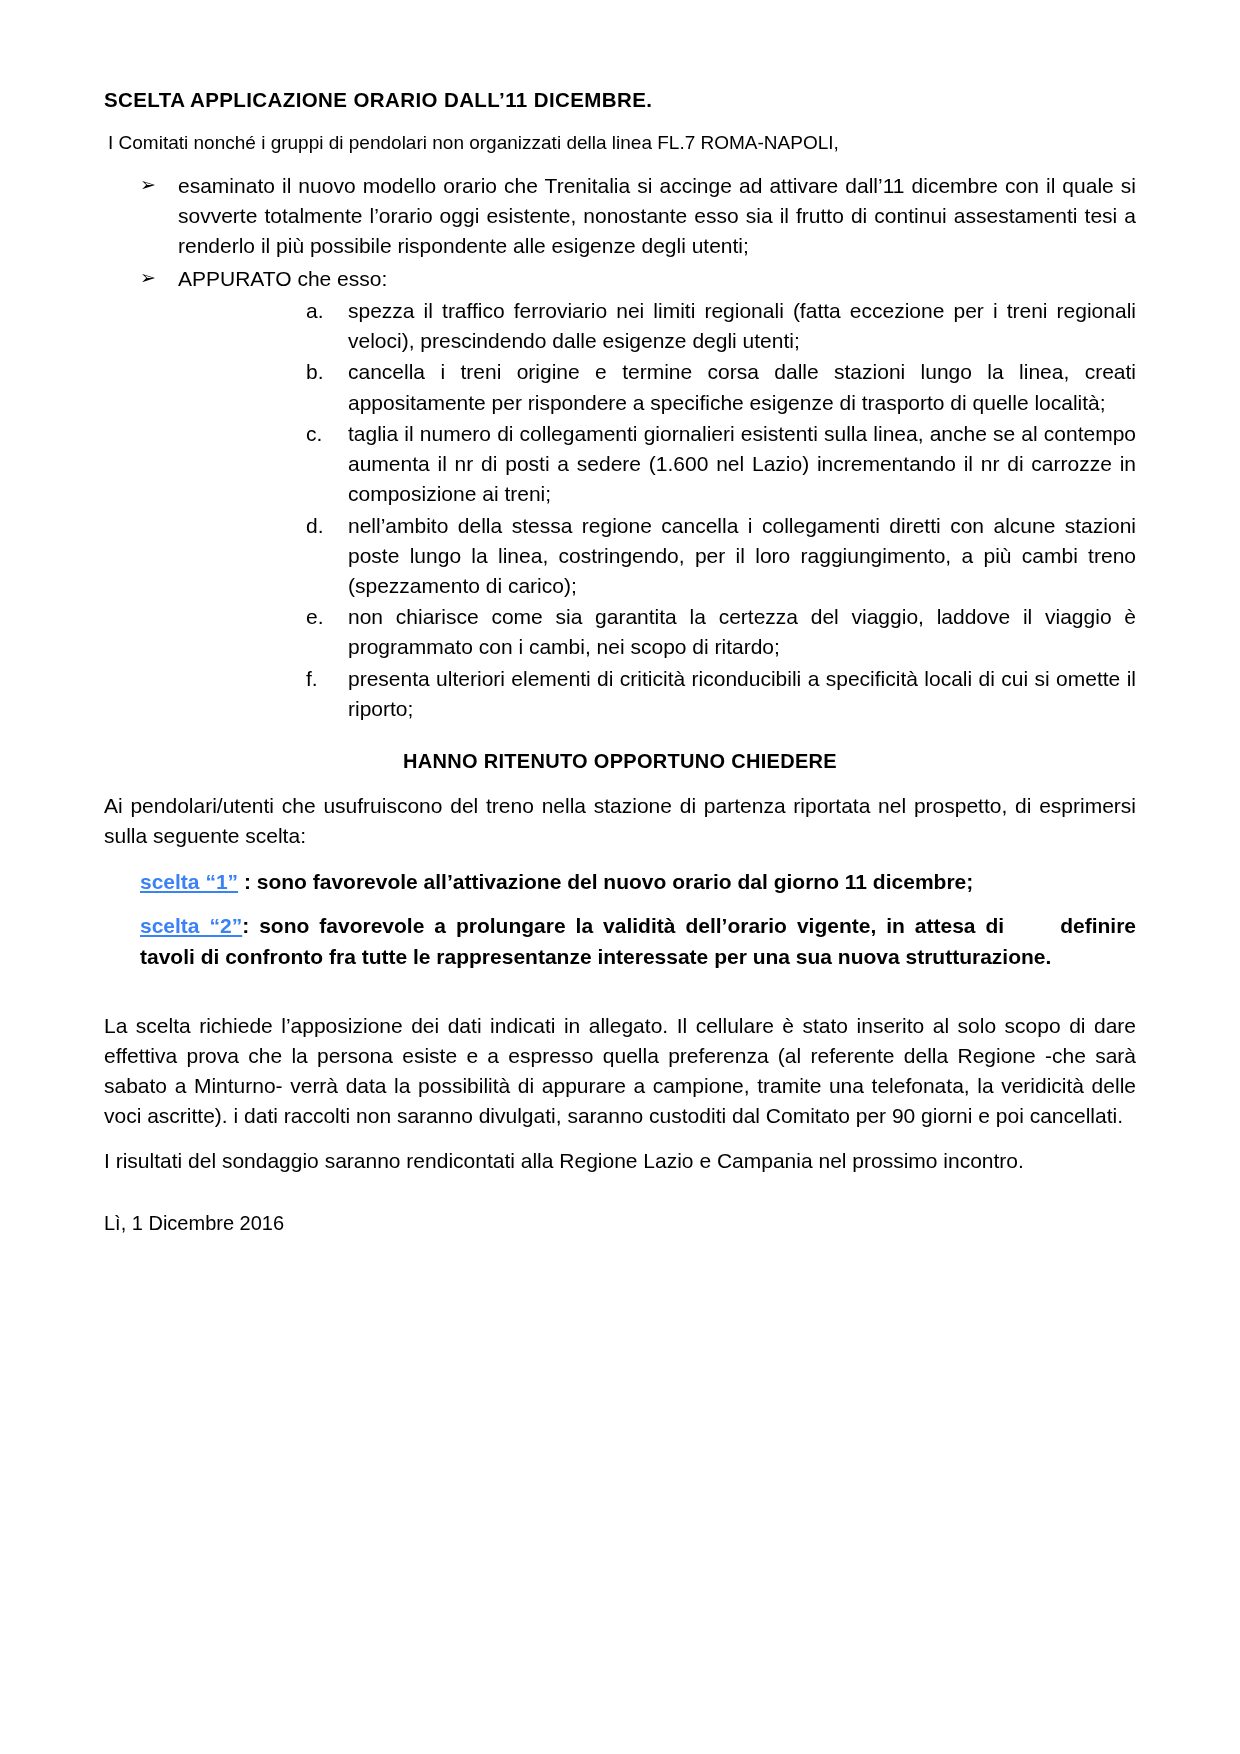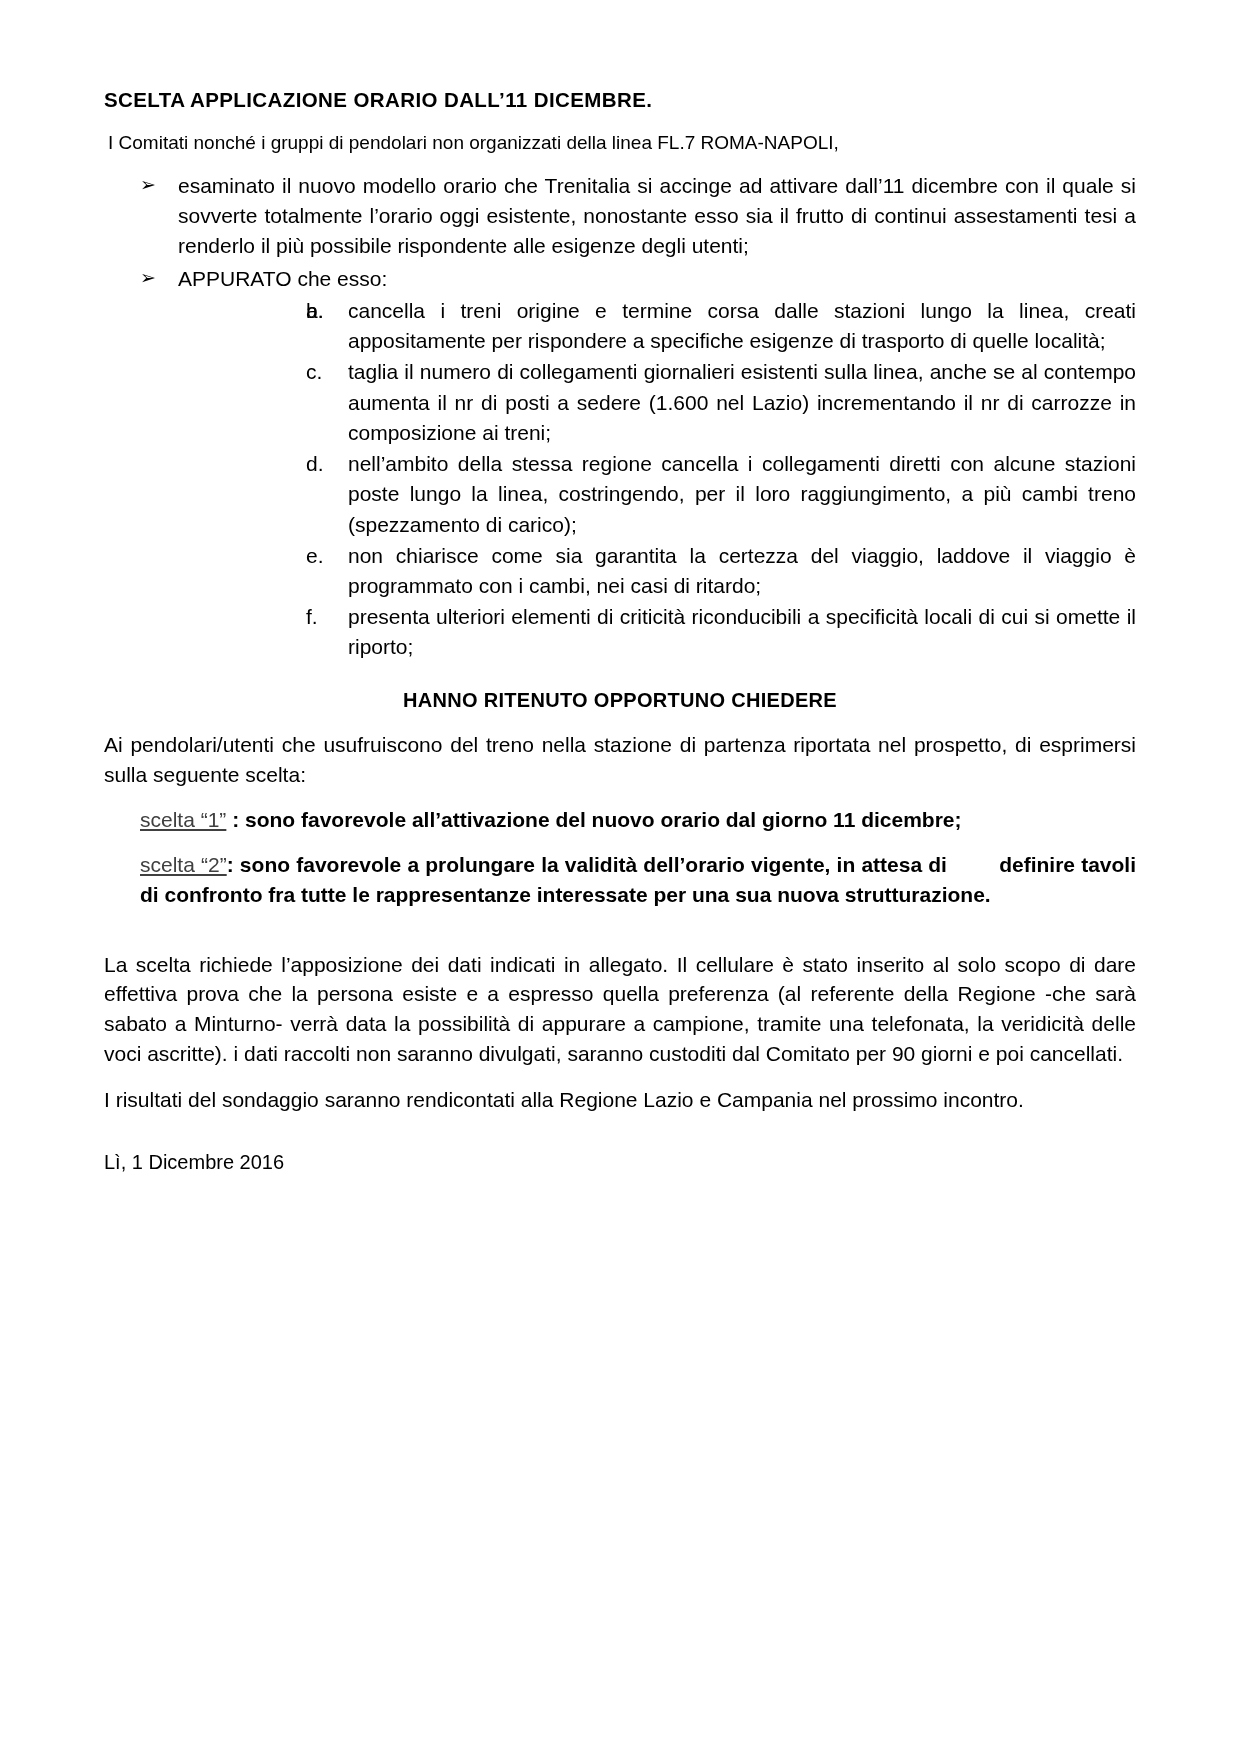--- a/index.html
+++ b/index.html
@@ -90,23 +90,23 @@
   }
   .choice {
     font-size: 21px;
     line-height: 1.45;
     text-align: justify;
     font-weight: bold;
     margin: 0 0 14px 0;
     padding-left: 36px;
   }
   .choice .tag {
-    color: #404040;
+    color: #3b82f6;
     text-decoration: underline;
-    font-weight: normal;
+    font-weight: bold;
   }
   .gap-sm { display: inline-block; width: 46px; }
   .block-gap { height: 18px; }
   .date-line {
     font-size: 20px;
     margin-top: 36px;
   }
 </style>
 </head>
 <body>
@@ -122,36 +122,37 @@
       <span class="bullet">➢</span>
       <span>esaminato il nuovo modello orario che Trenitalia si accinge ad attivare dall’11 dicembre con il quale si sovverte totalmente l’orario oggi esistente, nonostante esso sia il frutto di continui assestamenti tesi a renderlo il più possibile rispondente alle esigenze degli utenti;</span>
     </li>
     <li>
       <span class="bullet">➢</span>
       <span>APPURATO che esso:</span>
       <div class="sub-block">
         <ol class="alpha-list">
           <li>
             <span class="marker">a.</span>
+            <span>spezza il traffico ferroviario nei limiti regionali (fatta eccezione per i treni regionali veloci), prescindendo dalle esigenze degli utenti;</span>
           </li>
           <li>
             <span class="marker">b.</span>
             <span>cancella i treni origine e termine corsa dalle stazioni lungo la linea, creati appositamente per rispondere a specifiche esigenze di trasporto di quelle località;</span>
           </li>
           <li>
             <span class="marker">c.</span>
             <span>taglia il numero di collegamenti giornalieri esistenti sulla linea, anche se al contempo aumenta il nr di posti a sedere (1.600 nel Lazio) incrementando il nr di carrozze in composizione ai treni;</span>
           </li>
           <li>
             <span class="marker">d.</span>
             <span>nell’ambito della stessa regione cancella i collegamenti diretti con alcune stazioni poste lungo la linea, costringendo, per il loro raggiungimento, a più cambi treno (spezzamento di carico);</span>
           </li>
           <li>
             <span class="marker">e.</span>
-            <span>non chiarisce come sia garantita la certezza del viaggio, laddove il viaggio è programmato con i cambi, nei casi di ritardo;</span>
+            <span>non chiarisce come sia garantita la certezza del viaggio, laddove il viaggio è programmato con i cambi, nei scopo di ritardo;</span>
           </li>
           <li>
             <span class="marker">f.</span>
             <span>presenta ulteriori elementi di criticità riconducibili a specificità locali di cui si omette il riporto;</span>
           </li>
         </ol>
       </div>
     </li>
   </ul>
 

